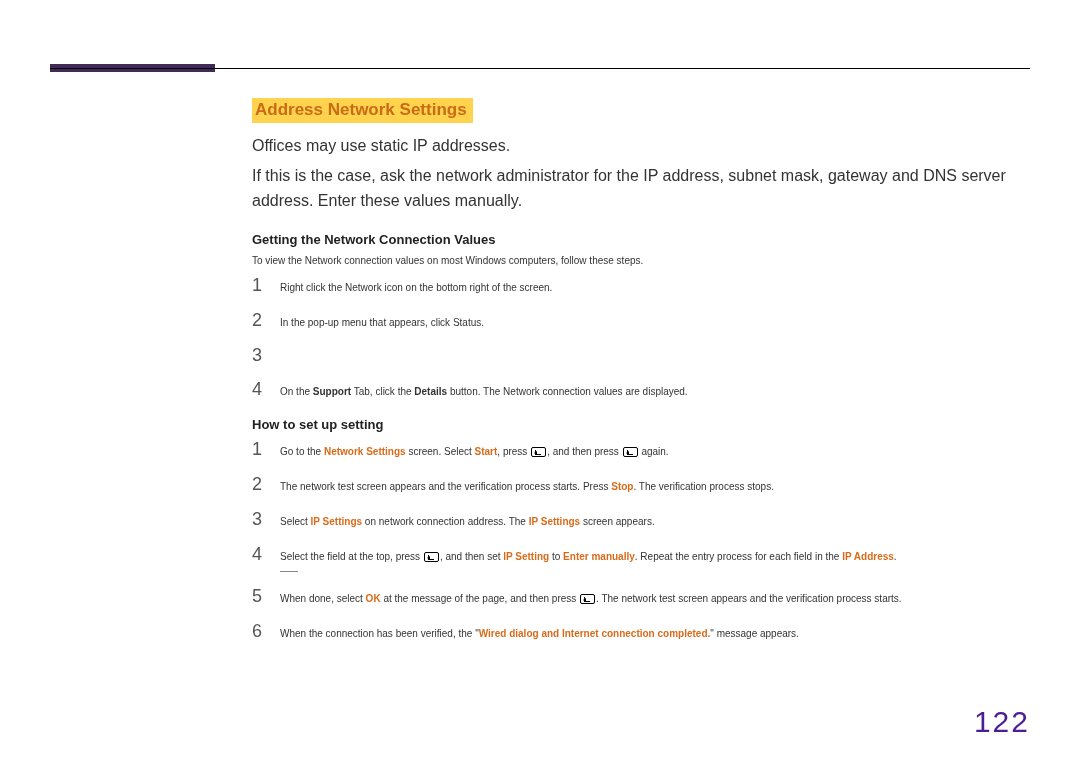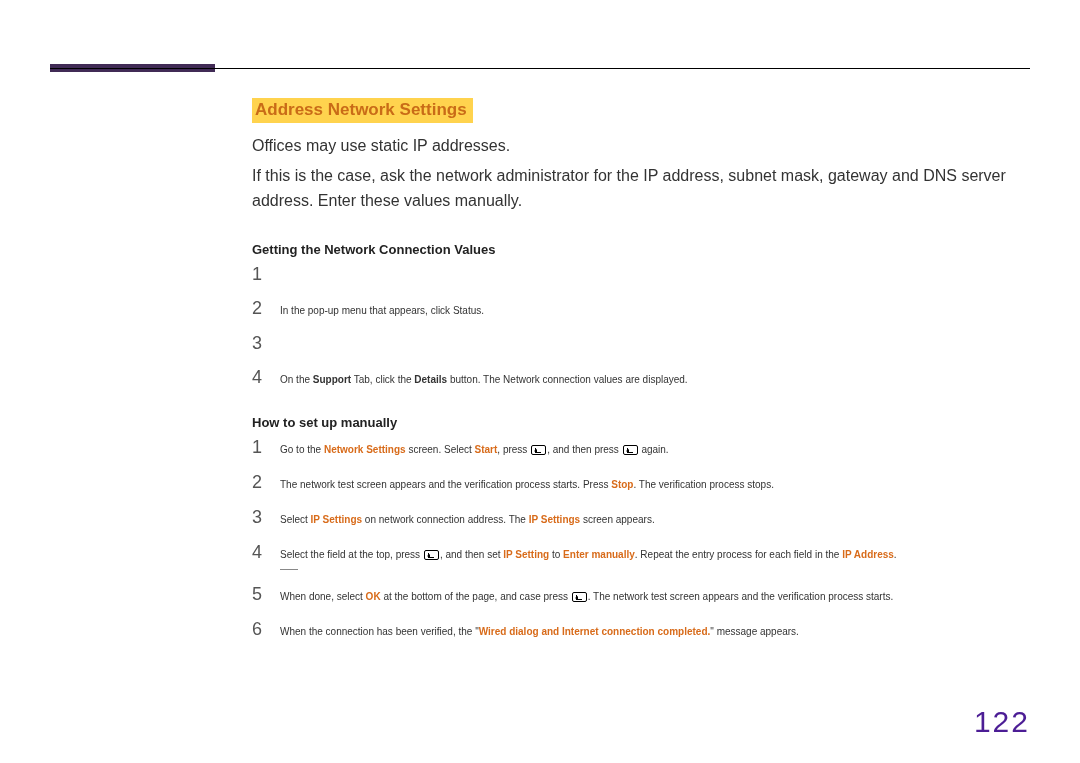--- a/index.html
+++ b/index.html
@@ -49,21 +49,21 @@
   .intro {
     font-size: 16px;
     color: #333;
     line-height: 1.6;
     margin-bottom: 4px;
   }
   .subhead {
     font-size: 13px;
     font-weight: 700;
     color: #222;
-    margin-top: 28px;
+    margin-top: 18px;
     margin-bottom: 8px;
   }
   .subintro {
     font-size: 10px;
     color: #333;
     margin-bottom: 10px;
   }
   .steps { list-style: none; }
   .step {
     display: flex;
@@ -147,41 +147,43 @@
 <div class="page">
   <div class="side-tab"></div>
   <div class="header-rule"></div>
 
   <div class="content">
     <div class="title">Address Network Settings</div>
     <p class="intro">Offices may use static IP addresses.</p>
     <p class="intro">If this is the case, ask the network administrator for the IP address, subnet mask, gateway and DNS server address. Enter these values manually.</p>
 
     <div class="subhead">Getting the Network Connection Values</div>
+    <p class="subintro">To view the Network connection values on most Windows computers, follow these steps.</p>
 
     <ol class="steps">
       <li class="step">
         <span class="step-num">1</span>
+        <span class="step-body">Right click the Network icon on the bottom right of the screen.</span>
       </li>
       <li class="step">
         <span class="step-num">2</span>
         <span class="step-body">In the pop-up menu that appears, click Status.</span>
       </li>
       <li class="step">
         <span class="step-num">3</span>
       </li>
       <li class="step">
         <span class="step-num">4</span>
         <span class="step-body">
           <span>On the </span><span class="b">Support</span><span> Tab, click the </span><span class="b">Details</span><span> button. The Network connection values are displayed.</span>
         </span>
       </li>
     </ol>
 
-    <div class="subhead">How to set up manually</div>
+    <div class="subhead">How to set up setting</div>
 
     <ol class="steps">
       <li class="step">
         <span class="step-num">1</span>
         <span class="step-body">
           <span>Go to the </span><span class="hl">Network Settings</span><span> screen. Select </span><span class="hl">Start</span><span>, press </span><span class="enter-icon"></span><span>, and then press </span><span class="enter-icon"></span><span> again.</span>
         </span>
       </li>
       <li class="step">
         <span class="step-num">2</span>
@@ -202,21 +204,21 @@
         </span>
       </li>
 
       <li class="note-row">
         <span class="note-dash"></span>
       </li>
 
       <li class="step">
         <span class="step-num">5</span>
         <span class="step-body">
-          <span>When done, select </span><span class="hl">OK</span><span> at the bottom of the page, and case press </span><span class="enter-icon"></span><span>. The network test screen appears and the verification process starts.</span>
+          <span>When done, select </span><span class="hl">OK</span><span> at the message of the page, and then press </span><span class="enter-icon"></span><span>. The network test screen appears and the verification process starts.</span>
         </span>
       </li>
       <li class="step">
         <span class="step-num">6</span>
         <span class="step-body">
           <span>When the connection has been verified, the "</span><span class="hl">Wired dialog and Internet connection completed.</span><span>" message appears.</span>
         </span>
       </li>
     </ol>
   </div>

